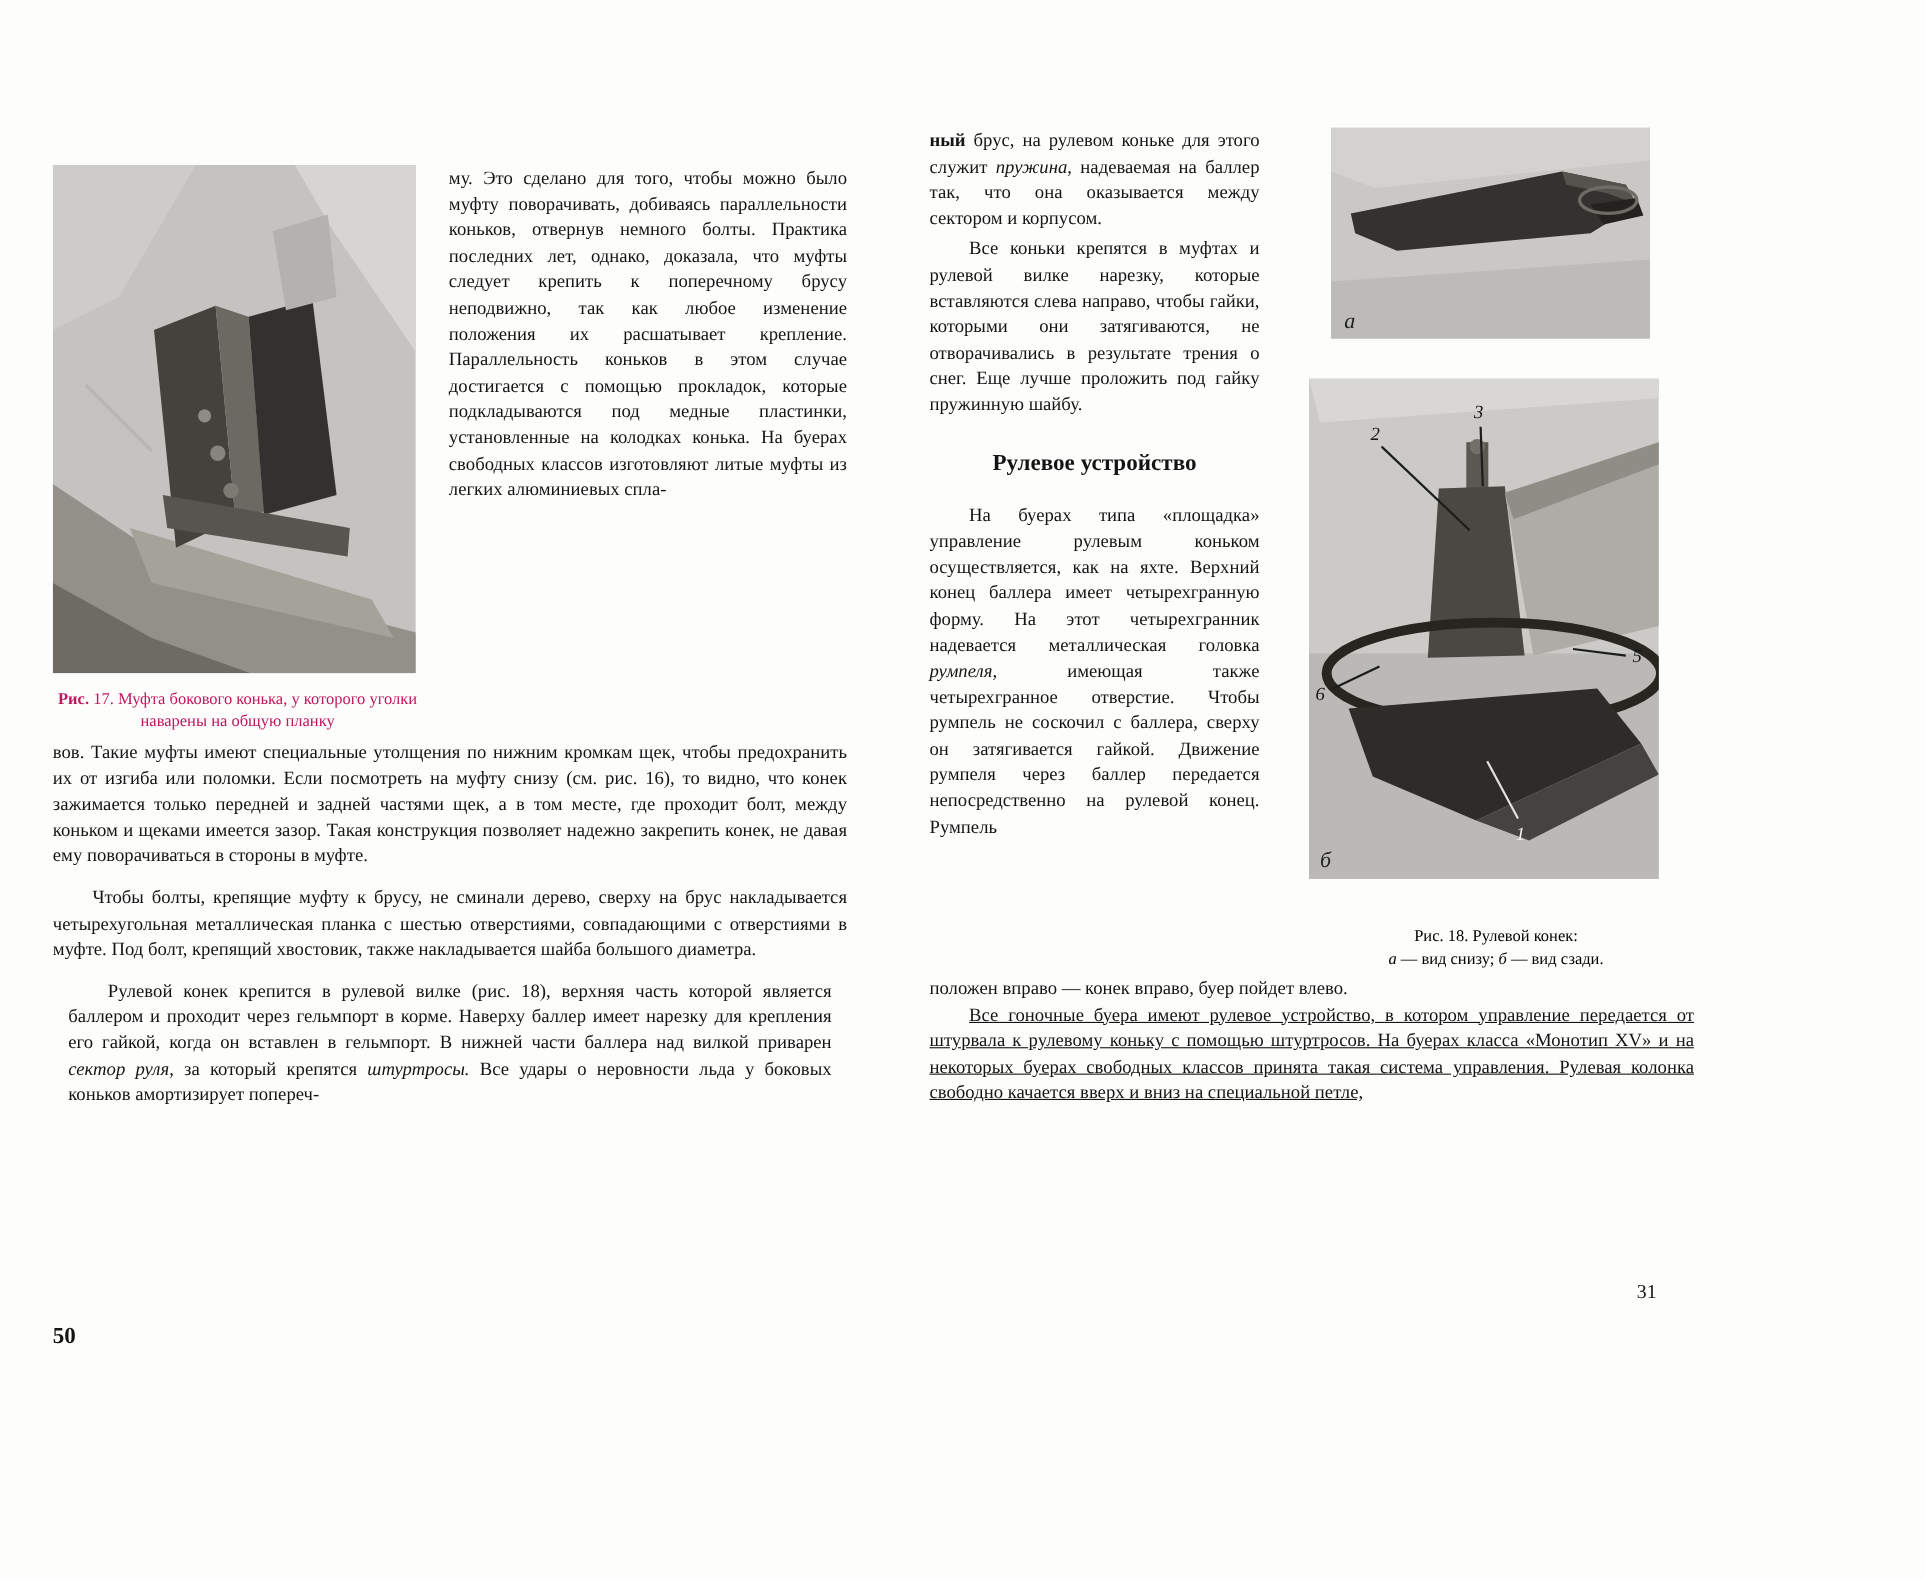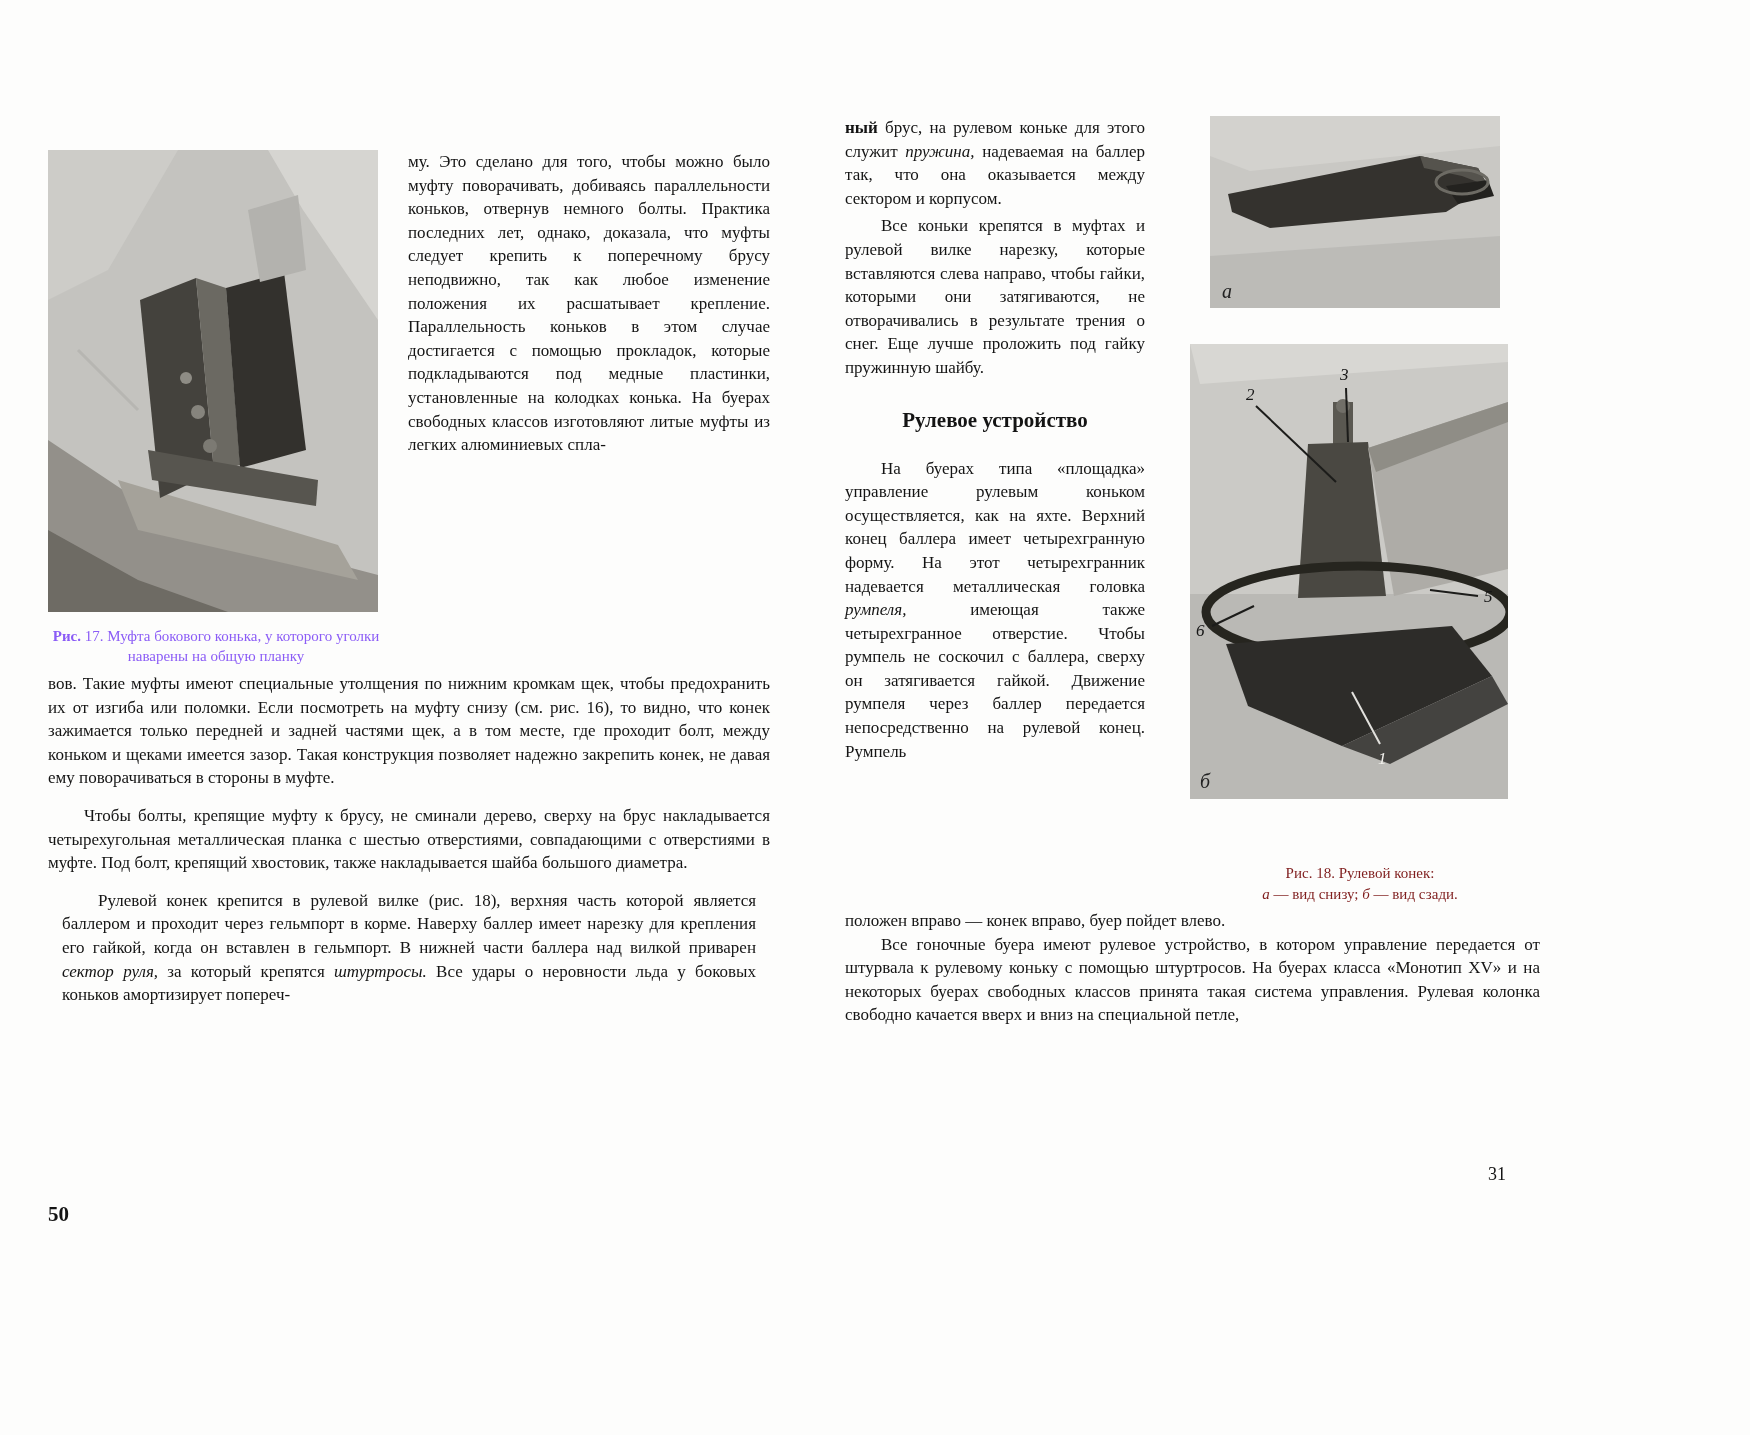--- a/index.html
+++ b/index.html
@@ -13,30 +13,30 @@
   .page-right{left:845px;top:116px;width:695px;}
   .toprow{display:flex;}
   .body-text{font-size:17px;line-height:23.6px;text-align:justify;}
   .indent{text-indent:36px;}
   .it{font-style:italic;}
   .bd{font-weight:bold;}
   .gap-top{margin-top:10px;}
   
   .fig17-block{width:336px;flex:none;margin-right:24px;}
   .fig17-img{width:330px;height:462px;display:block;}
-  .fig-caption{font-size:15px;line-height:20px;text-align:center;margin-top:14px;color:#8b5cf6;}
+  .fig-caption{font-size:15px;line-height:20px;text-align:center;margin-top:14px;color:#be185d;}
   .col-narrow{flex:1;}
   .fw{margin-top:8px;}
   
   .rp-col-text{width:300px;flex:none;}
   .rp-col-figs{width:360px;flex:none;margin-left:35px;}
   .heading{font-weight:bold;text-align:center;font-size:21px;margin:28px 0 24px 0;}
   .fig18a-img{width:290px;height:192px;display:block;margin-left:30px;}
   .fig18b-img{width:318px;height:455px;display:block;margin-left:10px;margin-top:36px;}
-  .fig18-caption{font-size:15px;line-height:21px;text-align:center;margin-top:64px;color:#7f1d1d;}
+  .fig18-caption{font-size:15px;line-height:21px;text-align:center;margin-top:42px;color:#000000;}
   .pageno-left{position:absolute;left:48px;top:1202px;font-size:21px;font-weight:bold;}
   .pageno-right{position:absolute;left:1488px;top:1164px;font-size:18px;}
   svg text{font-family:"Liberation Serif", serif;}
 </style>
 </head>
 <body>
 
 <div class="page page-left">
   <div class="toprow">
 
@@ -131,17 +131,17 @@
       <div class="fig18-caption">
         <div>Рис. 18. Рулевой конек:</div>
         <div>
           <span class="it">а</span><span> — вид снизу; </span><span class="it">б</span><span> — вид сзади.</span>
         </div>
       </div>
     </div>
   </div>
 
   <p class="body-text" style="margin:4px 0 0 0;">положен вправо — конек вправо, буер пойдет влево.</p>
-  <p class="body-text indent" style="margin:0;">Все гоночные буера имеют рулевое устройство, в котором управление передается от штурвала к рулевому коньку с помощью штуртросов. На буерах класса «Монотип XV» и на некоторых буерах свободных классов принята такая система управления. Рулевая колонка свободно качается вверх и вниз на специальной петле,</p>
+  <p class="body-text indent" style="margin:0;text-decoration:underline;">Все гоночные буера имеют рулевое устройство, в котором управление передается от штурвала к рулевому коньку с помощью штуртросов. На буерах класса «Монотип XV» и на некоторых буерах свободных классов принята такая система управления. Рулевая колонка свободно качается вверх и вниз на специальной петле,</p>
 </div>
 
 <div class="pageno-left">50</div>
 <div class="pageno-right">31</div>
 
 </body></html>

